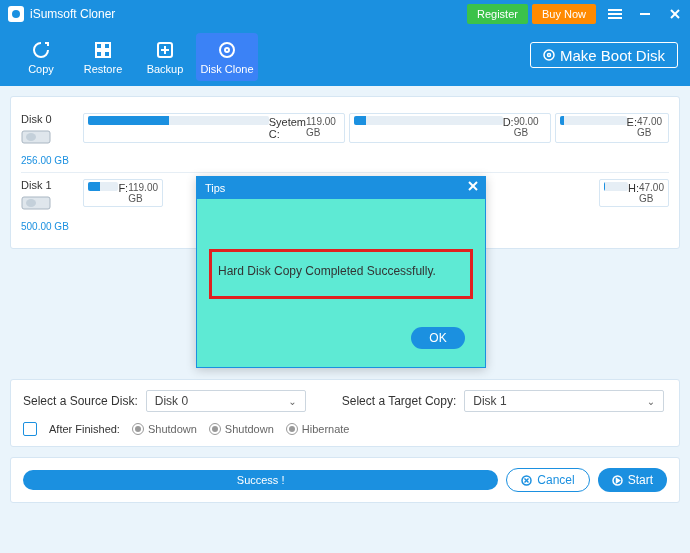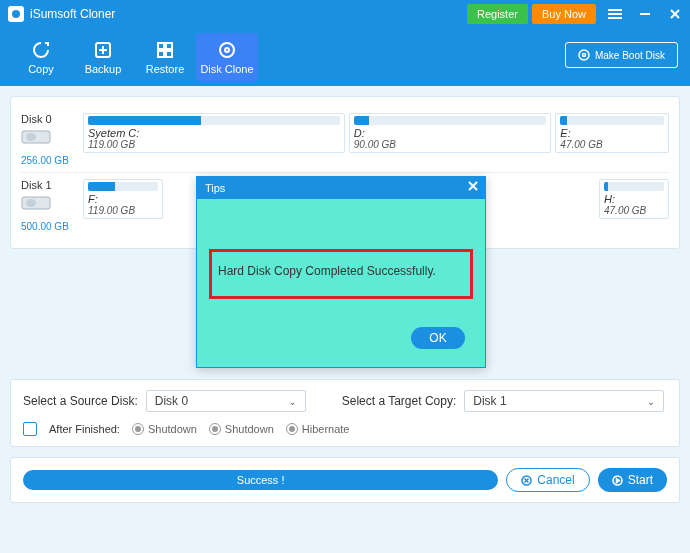--- a/index.html
+++ b/index.html
@@ -11,31 +11,31 @@
   .titlebar .right { position: absolute; right: 0; top: 0; height: 100%; display: flex; align-items: center; margin-left: 37px; }
   .titlebar .btn { height: 20px; padding: 0 10px; font-size: 11px; color: #fff; display: flex; align-items: center; border-radius: 2px; margin-right: 4px; cursor: pointer; }
   .titlebar .register { background: #3bc24a; }
   .titlebar .buy { background: #ff8a00; }
   .titlebar .winbtn { width: 30px; height: 28px; display: flex; align-items: center; justify-content: center; cursor: pointer; }
   .titlebar .winbtn svg { stroke: #fff; }
   .toolbar { height: 58px; background: #1b90e0; display: flex; align-items: center; padding: 0 10px; position: relative; }
   .tab { width: 62px; height: 48px; display: flex; flex-direction: column; align-items: center; justify-content: center; color: #fff; font-size: 11px; border-radius: 4px; cursor: pointer; }
   .tab.active { background: #3b82f6; }
   .tab .ticon { width: 22px; height: 22px; display: flex; align-items: center; justify-content: center; margin-bottom: 2px; }
-  .makeboot { position: absolute; right: 12px; top: 14px; height: 26px; border: 1px solid #fff; border-radius: 3px; padding: 0 12px; display: flex; align-items: center; color: #fff; font-size: 10px; cursor: pointer; gap: 5px; }
+  .makeboot { position: absolute; right: 12px; top: 14px; height: 26px; border: 1px solid #fff; border-radius: 3px; padding: 0 12px; display: flex; align-items: center; color: #fff; font-size: 15px; cursor: pointer; gap: 5px; }
   .content { background: #eaf4fb; padding: 10px; height: calc(553px - 28px - 58px); position: relative; }
   .diskpanel { background: #fff; border: 1px solid #d6e6f3; border-radius: 3px; padding: 10px; }
   .diskrow { display: flex; align-items: flex-start; padding: 6px 0; border-bottom: 1px solid #e6eef5; }
   .diskrow:last-child { border-bottom: none; }
   .diskinfo { width: 62px; text-align: left; }
   .diskname { font-size: 11px; color: #333; }
   .disksize { font-size: 10px; color: #1b90e0; margin-top: 2px; }
   .hddicon { margin: 3px 0; }
   .partitions { flex: 1; display: flex; gap: 4px; }
-  .part { border: 1px solid #d6e6f3; border-radius: 2px; padding: 2px 4px 2px 4px; display: flex; flex-direction: column; font-style: italic; }
+  .part { border: 1px solid #d6e6f3; border-radius: 2px; padding: 2px 4px 2px 4px; display: flex; flex-direction: row; }
   .part .bar { height: 9px; background: #e6eef5; border-radius: 2px; position: relative; overflow: hidden; margin-bottom: 2px; width: 100%; }
   .part .bar .fill { position: absolute; left: 0; top: 0; height: 100%; background: #1b90e0; }
   .part .pname { font-size: 11px; color: #333; }
   .part .psize { font-size: 10px; color: #555; }
   .selpanel { background: #fff; border: 1px solid #d6e6f3; border-radius: 3px; margin-top: 10px; padding: 10px 12px; }
   .selrow { display: flex; align-items: center; font-size: 12px; color: #333; gap: 8px; }
   .selrow .label { white-space: nowrap; }
   .dropdown { border: 1px solid #ccd6df; border-radius: 2px; height: 22px; display: flex; align-items: center; justify-content: space-between; padding: 0 8px; font-size: 12px; color: #444; cursor: pointer; background: #fff; }
   .dropdown.small { width: 160px; }
   .dropdown.big { width: 200px; }
@@ -96,37 +96,37 @@
         <svg width="20" height="20" fill="none" stroke="#fff" stroke-width="2">
           <path d="M10 3 A7 7 0 1 0 17 10"></path>
           <path d="M14 3l3 0 0 3"></path>
         </svg>
       </div>
     <span>Copy</span>
   </div>
   <div class="tab">
     <div class="ticon">
         <svg width="18" height="18" fill="none" stroke="#fff" stroke-width="2">
-          <rect x="2" y="2" width="14" height="14" rx="2"></rect>
-          <line x1="9" y1="5" x2="9" y2="13"></line>
-          <line x1="5" y1="9" x2="13" y2="9"></line>
-        </svg>
-      </div>
-    <span>Backup</span>
-  </div>
-  <div class="tab">
-    <div class="ticon">
-        <svg width="18" height="18" fill="none" stroke="#fff" stroke-width="2">
           <rect x="2" y="2" width="6" height="6"></rect>
           <rect x="10" y="2" width="6" height="6"></rect>
           <rect x="2" y="10" width="6" height="6"></rect>
           <rect x="10" y="10" width="6" height="6"></rect>
         </svg>
       </div>
     <span>Restore</span>
+  </div>
+  <div class="tab">
+    <div class="ticon">
+        <svg width="18" height="18" fill="none" stroke="#fff" stroke-width="2">
+          <rect x="2" y="2" width="14" height="14" rx="2"></rect>
+          <line x1="9" y1="5" x2="9" y2="13"></line>
+          <line x1="5" y1="9" x2="13" y2="9"></line>
+        </svg>
+      </div>
+    <span>Backup</span>
   </div>
   <div class="tab active">
     <div class="ticon">
         <svg width="20" height="20" fill="none" stroke="#fff" stroke-width="2">
           <circle cx="10" cy="10" r="7"></circle>
           <circle cx="10" cy="10" r="2"></circle>
         </svg>
       </div>
     <span>Disk Clone</span>
   </div>

